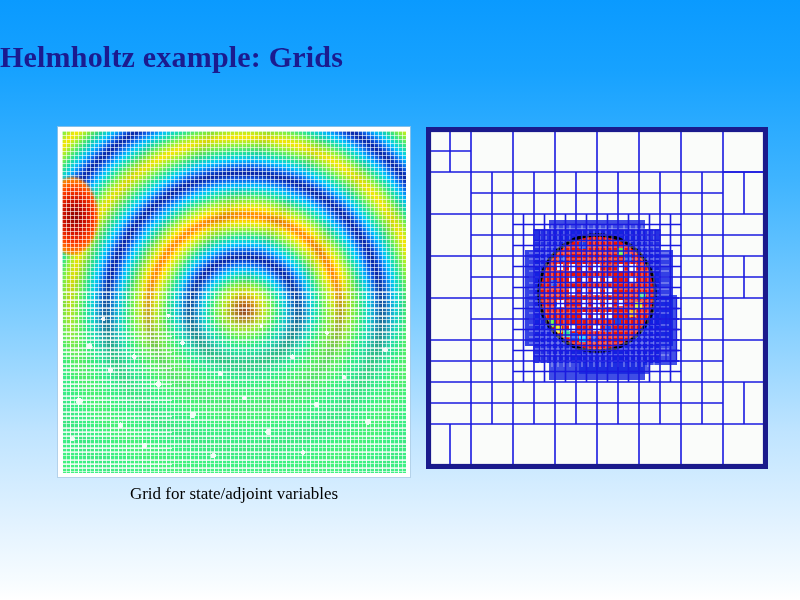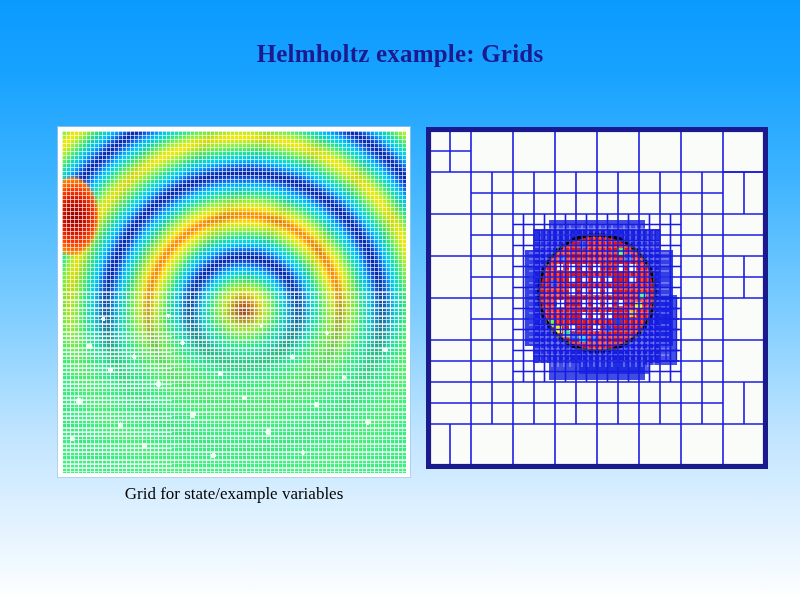--- a/index.html
+++ b/index.html
@@ -26,24 +26,24 @@
         #f7fcff 97%,
         #ffffff 100%);
   }
 
   
   #title {
     position: absolute;
     left: 0;
     top: 40px;
     width: 800px;
-    text-align: center;
+    text-align: left;
     font-family: "Liberation Serif", serif;
     font-weight: bold;
-    font-size: 25px;
+    font-size: 30px;
     letter-spacing: 0.2px;
     color: #1b1b8f;
   }
 
   
   .figure {
     position: absolute;
   }
   #fig-left {
     left: 58px;
@@ -283,21 +283,21 @@
           <div class="wf-fade-lower"></div>
           <div class="wf-source"></div>
           <div class="mesh mesh-fine"></div>
           <div class="mesh mesh-lower"></div>
           <div class="mesh mesh-coarse-ll"></div>
           <div class="wf-speckle"></div>
         </div>
       </div>
     </div>
   </div>
-  <div class="caption" id="cap-left">Grid for state/example variables</div>
+  <div class="caption" id="cap-left">Grid for state/adjoint variables</div>
 
   <div class="figure" id="fig-right">
     <div class="plot-outer-right">
       <svg id="gridsvg" viewBox="0 0 336 336" preserveAspectRatio="none">
         <defs>
           <clipPath id="discClip">
             <circle cx="168" cy="163" r="56"></circle>
           </clipPath>
           <clipPath id="haloClip">
             <rect x="100" y="95" width="140" height="142"></rect>

